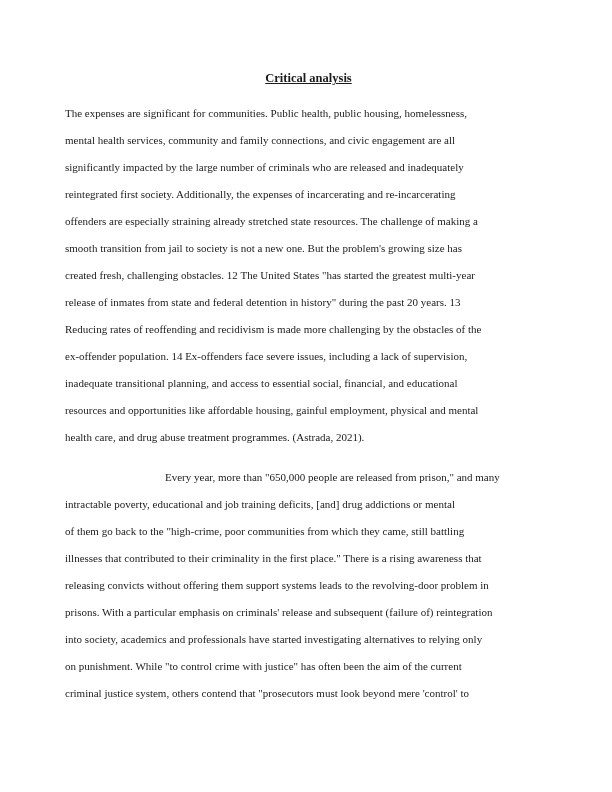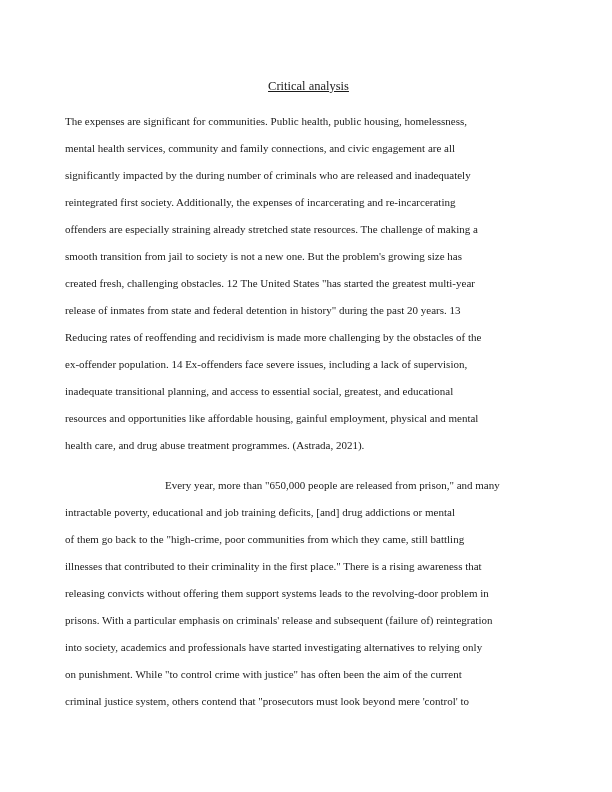--- a/index.html
+++ b/index.html
@@ -12,24 +12,24 @@
     width: 612px;
     height: 792px;
     background: #ffffff;
     box-sizing: border-box;
     padding: 70px 60px 0 65px;
     font-family: "Liberation Serif", "DejaVu Serif", serif;
     color: #1b1b1b;
     overflow: hidden;
   }
   .doc-title {
-    margin: 8px;
+    margin: 0;
     font-size: 12.5px;
     line-height: 16px;
-    font-weight: 400;
+    font-weight: 700;
     text-decoration: underline;
     text-align: center;
   }
   .para {
     margin: 14px 0 0 0;
   }
   .para + .para {
     margin-top: 13px;
   }
   .line {
@@ -44,29 +44,29 @@
 </head>
 <body>
 
 <div class="page">
 
   <h1 class="doc-title">Critical analysis</h1>
 
   <div class="para">
     <div class="line">The expenses are significant for communities. Public health, public housing, homelessness,</div>
     <div class="line">mental health services, community and family connections, and civic engagement are all</div>
-    <div class="line">significantly impacted by the during number of criminals who are released and inadequately</div>
+    <div class="line">significantly impacted by the large number of criminals who are released and inadequately</div>
     <div class="line">reintegrated first society. Additionally, the expenses of incarcerating and re-incarcerating</div>
     <div class="line">offenders are especially straining already stretched state resources. The challenge of making a</div>
     <div class="line">smooth transition from jail to society is not a new one. But the problem's growing size has</div>
     <div class="line">created fresh, challenging obstacles. 12 The United States "has started the greatest multi-year</div>
     <div class="line">release of inmates from state and federal detention in history" during the past 20 years. 13</div>
     <div class="line">Reducing rates of reoffending and recidivism is made more challenging by the obstacles of the</div>
     <div class="line">ex-offender population. 14 Ex-offenders face severe issues, including a lack of supervision,</div>
-    <div class="line">inadequate transitional planning, and access to essential social, greatest, and educational</div>
+    <div class="line">inadequate transitional planning, and access to essential social, financial, and educational</div>
     <div class="line">resources and opportunities like affordable housing, gainful employment, physical and mental</div>
     <div class="line">health care, and drug abuse treatment programmes. (Astrada, 2021).</div>
   </div>
 
   <div class="para">
     <div class="line first-indent">Every year, more than "650,000 people are released from prison," and many</div>
     <div class="line">intractable poverty, educational and job training deficits, [and] drug addictions or mental</div>
     <div class="line">of them go back to the "high-crime, poor communities from which they came, still battling</div>
     <div class="line">illnesses that contributed to their criminality in the first place." There is a rising awareness that</div>
     <div class="line">releasing convicts without offering them support systems leads to the revolving-door problem in</div>

